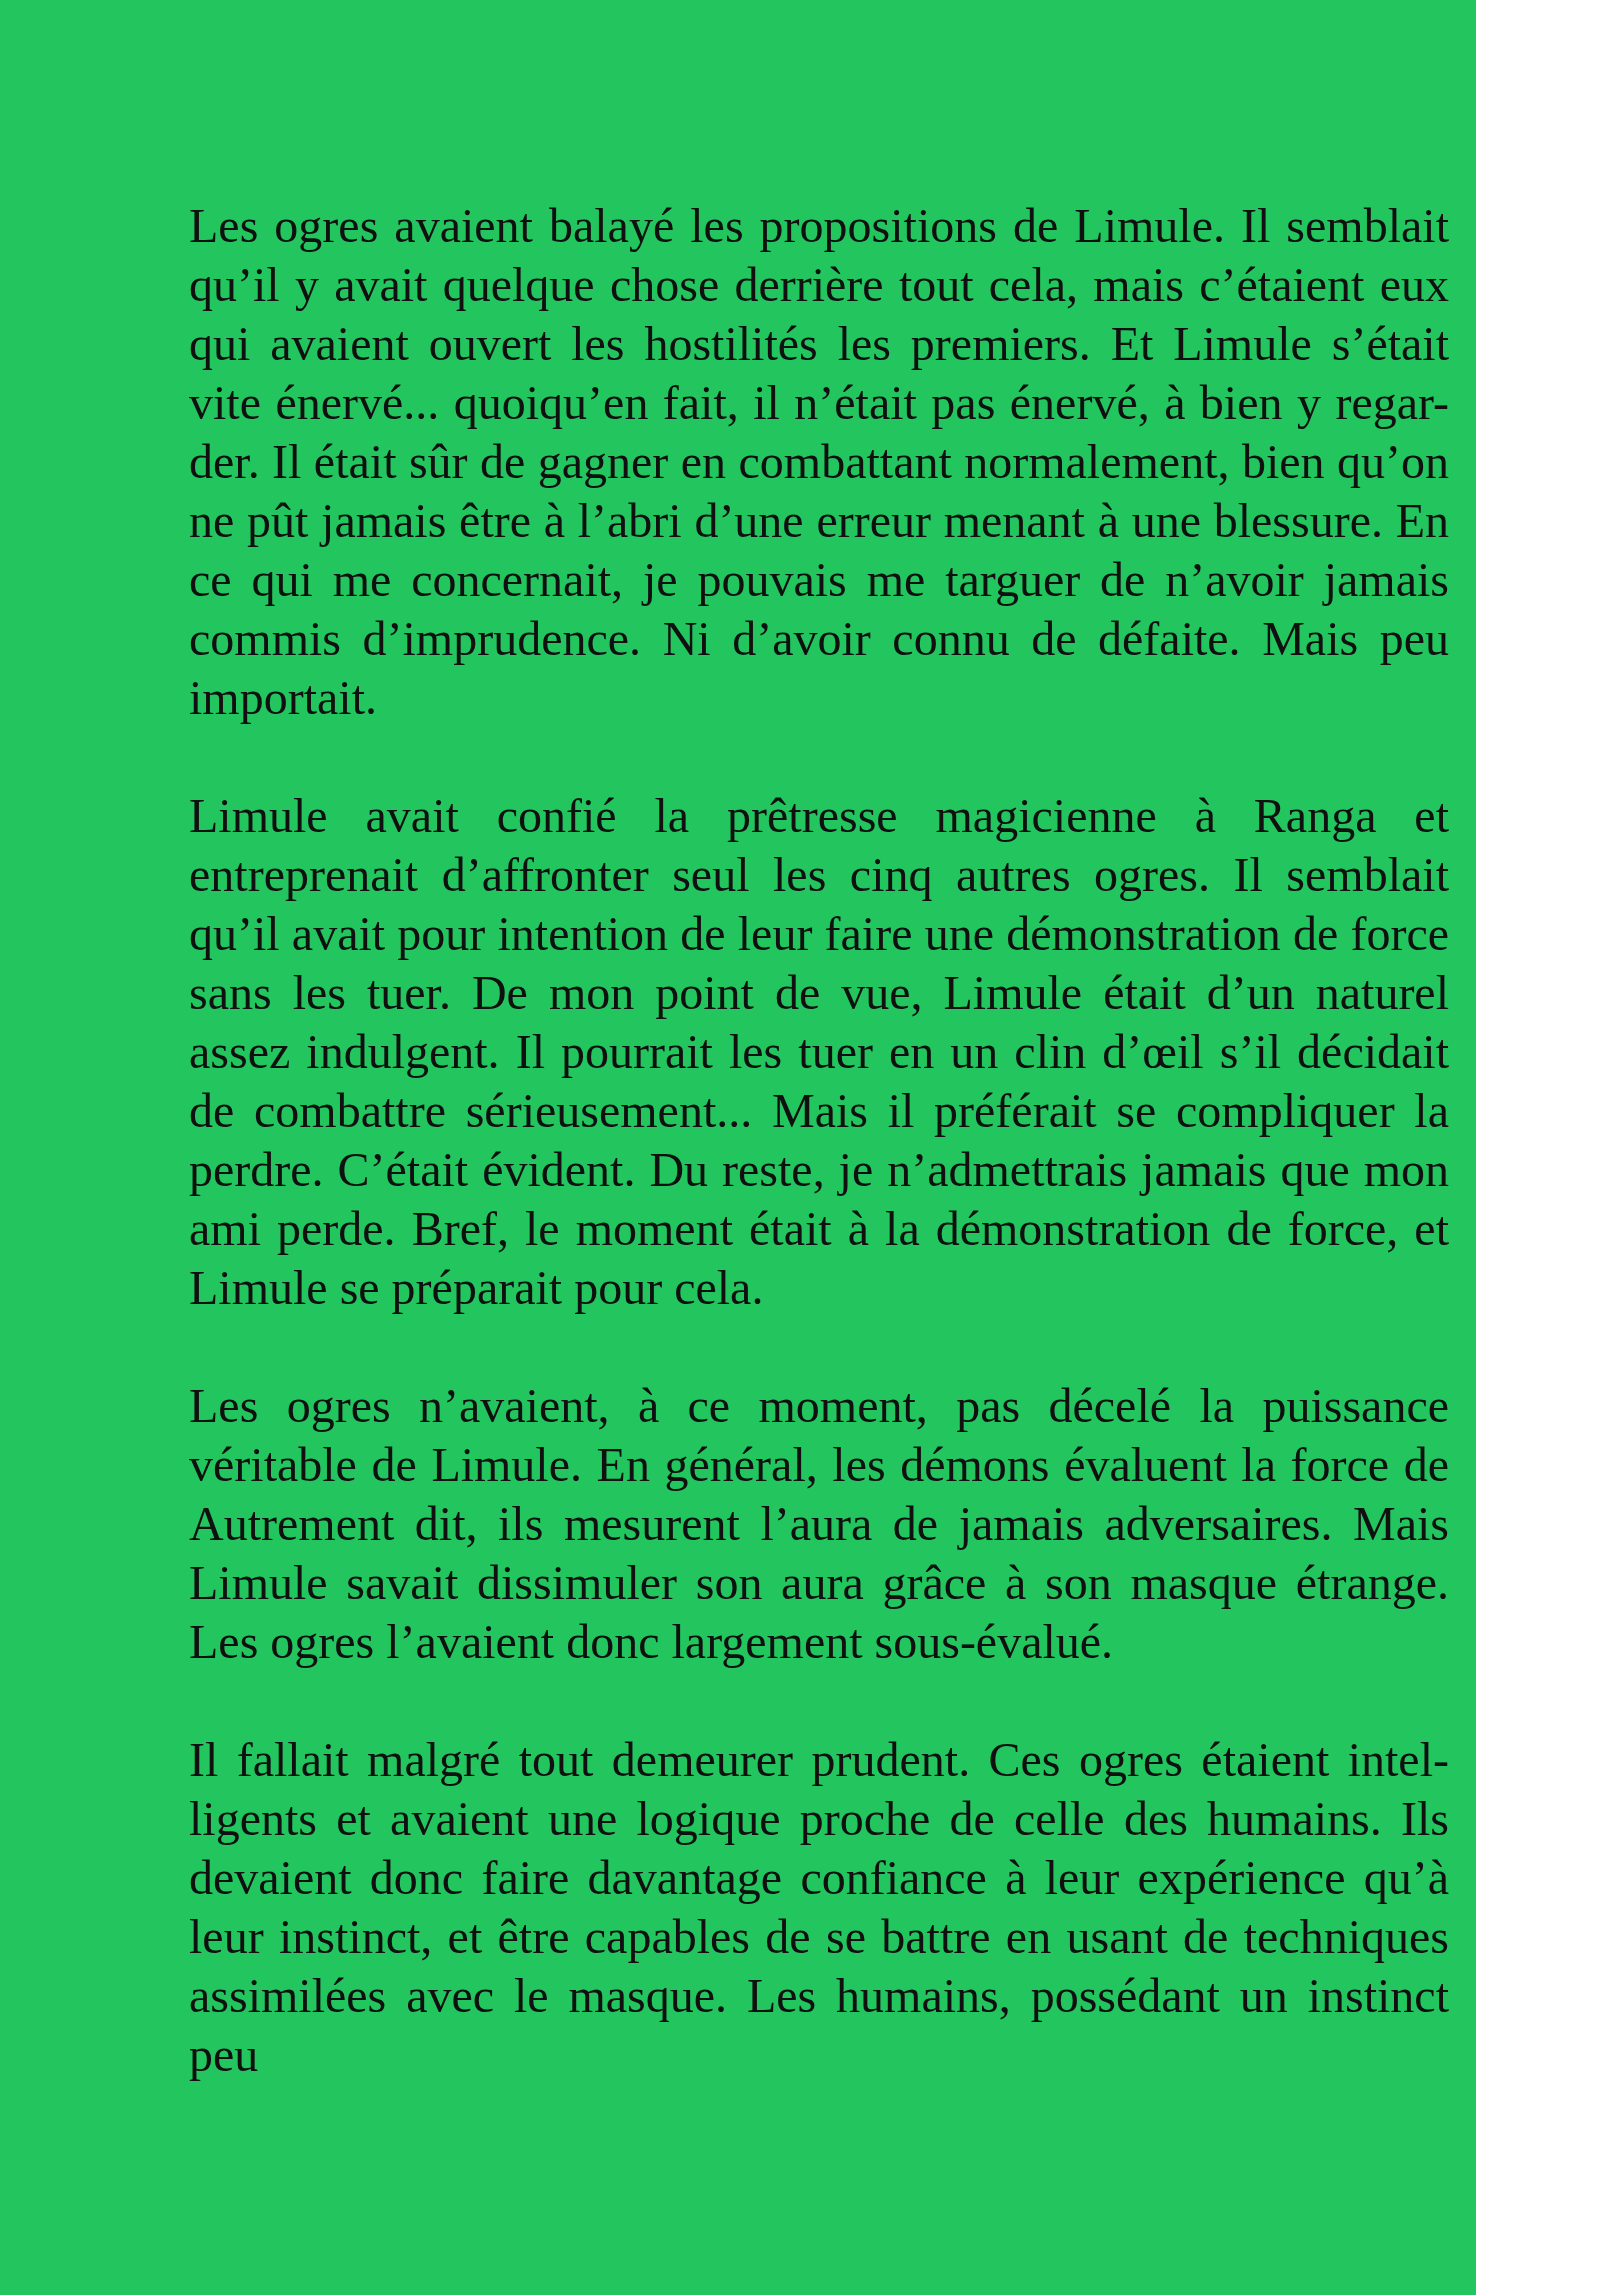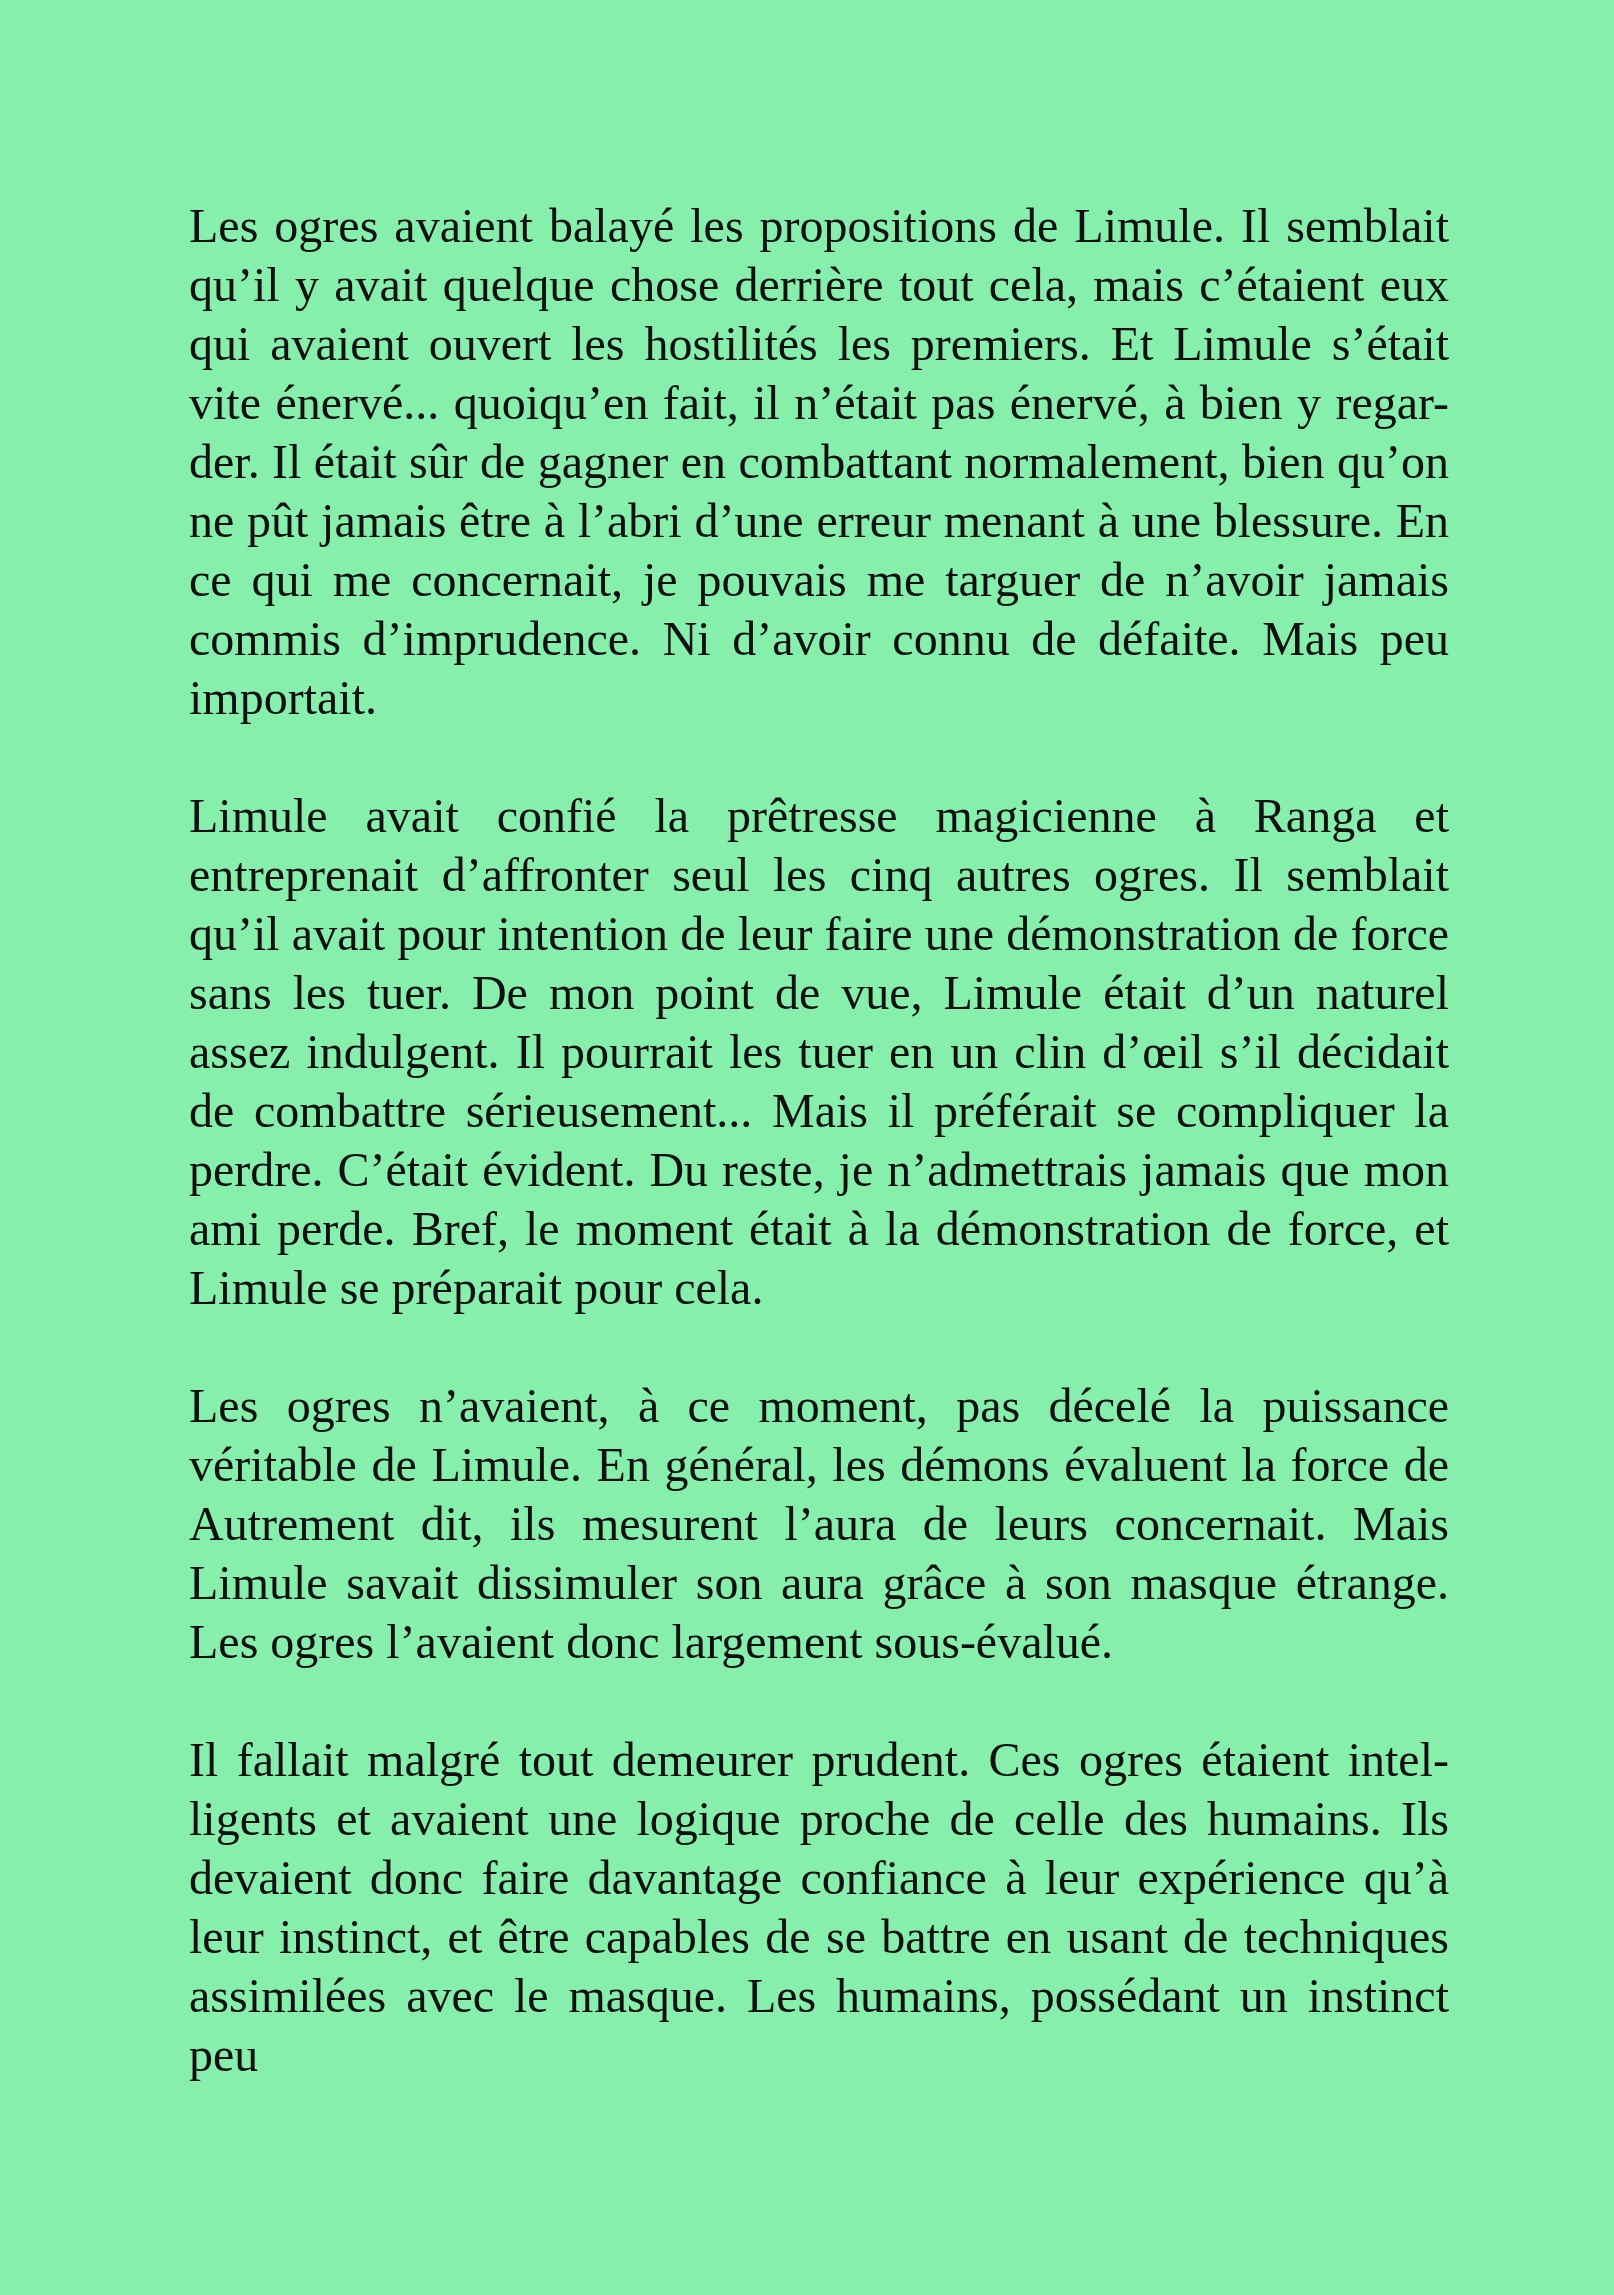--- a/index.html
+++ b/index.html
@@ -6,23 +6,23 @@
     margin: 0;
     padding: 0;
   }
   body {
     width: 1614px;
     height: 2295px;
     background: #ffffff;
   }
   .page {
     position: relative;
-    width: 1614px;
+    width: 1476px;
     height: 2295px;
-    background: #86efac;
+    background: #22c55e;
     overflow: hidden;
   }
   .text-block {
     position: absolute;
     left: 189px;
     top: 196px;
     width: 1260px;
     font-family: "Liberation Serif", "DejaVu Serif", serif;
     font-size: 48px;
     line-height: 59px;
@@ -64,21 +64,21 @@
         <div class="line">sans les tuer. De mon point de vue, Limule était d’un naturel</div>
         <div class="line">assez indulgent. Il pourrait les tuer en un clin d’œil s’il décidait</div>
         <div class="line">de combattre sérieusement... Mais il préférait se compliquer la</div>
         <div class="line">perdre. C’était évident. Du reste, je n’admettrais jamais que mon</div>
         <div class="line">ami perde. Bref, le moment était à la démonstration de force, et</div>
         <div class="line line-last">Limule se préparait pour cela.</div>
       </div>
       <div class="paragraph">
         <div class="line">Les ogres n’avaient, à ce moment, pas décelé la puissance</div>
         <div class="line">véritable de Limule. En général, les démons évaluent la force de</div>
-        <div class="line">Autrement dit, ils mesurent l’aura de leurs concernait. Mais</div>
+        <div class="line">Autrement dit, ils mesurent l’aura de jamais adversaires. Mais</div>
         <div class="line">Limule savait dissimuler son aura grâce à son masque étrange.</div>
         <div class="line line-last">Les ogres l’avaient donc largement sous-évalué.</div>
       </div>
       <div class="paragraph">
         <div class="line">Il fallait malgré tout demeurer prudent. Ces ogres étaient intel-</div>
         <div class="line">ligents et avaient une logique proche de celle des humains. Ils</div>
         <div class="line">devaient donc faire davantage confiance à leur expérience qu’à</div>
         <div class="line">leur instinct, et être capables de se battre en usant de techniques</div>
         <div class="line">assimilées avec le masque. Les humains, possédant un instinct peu</div>
       </div>

